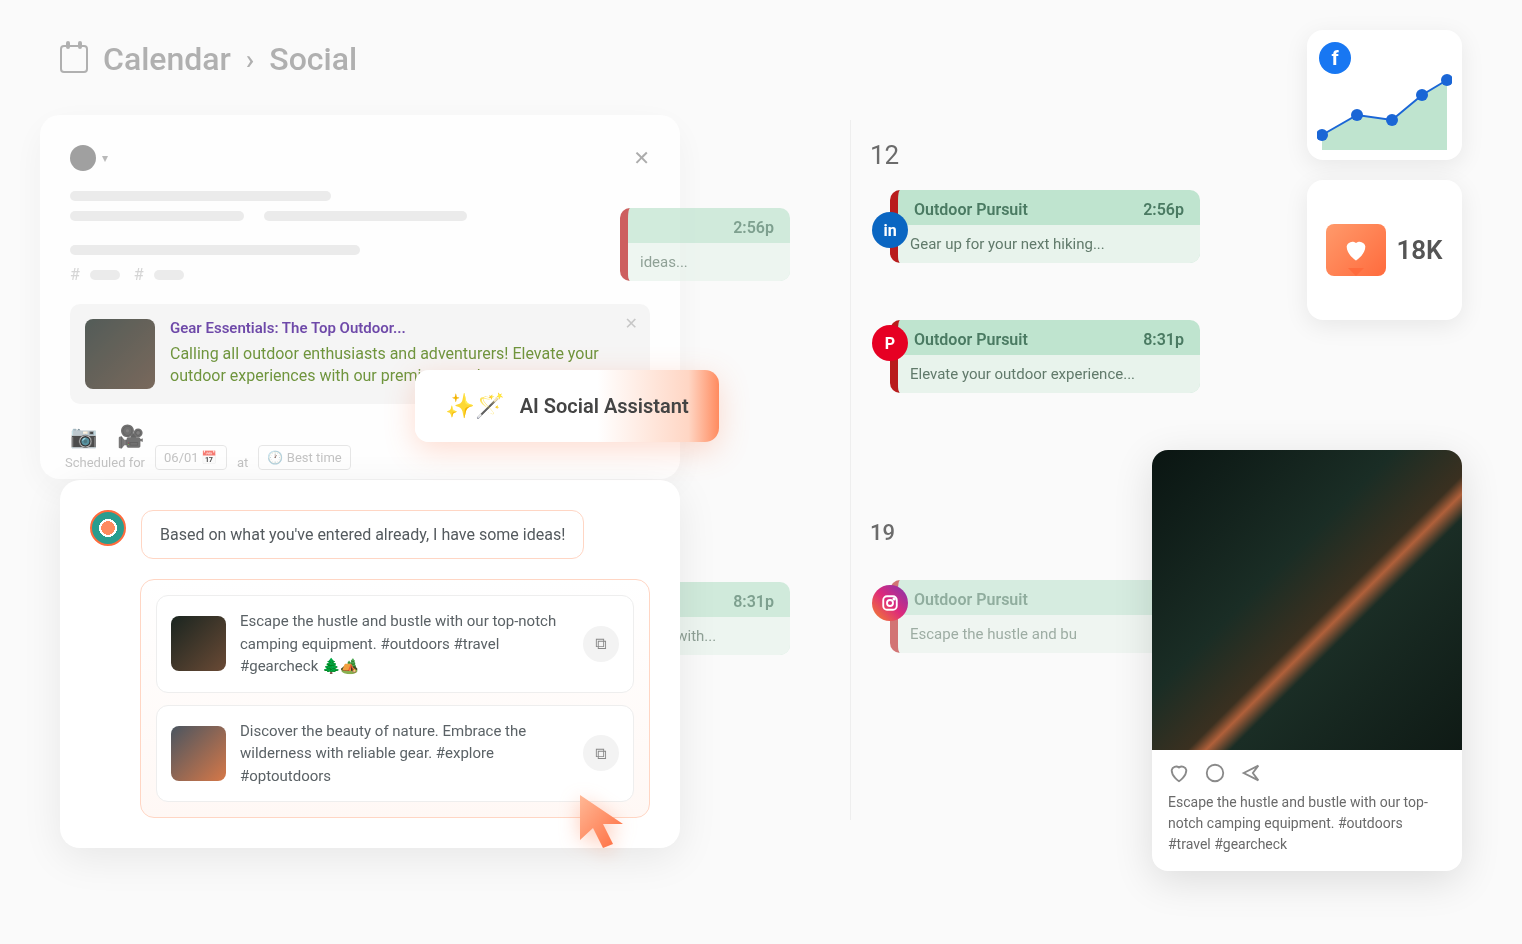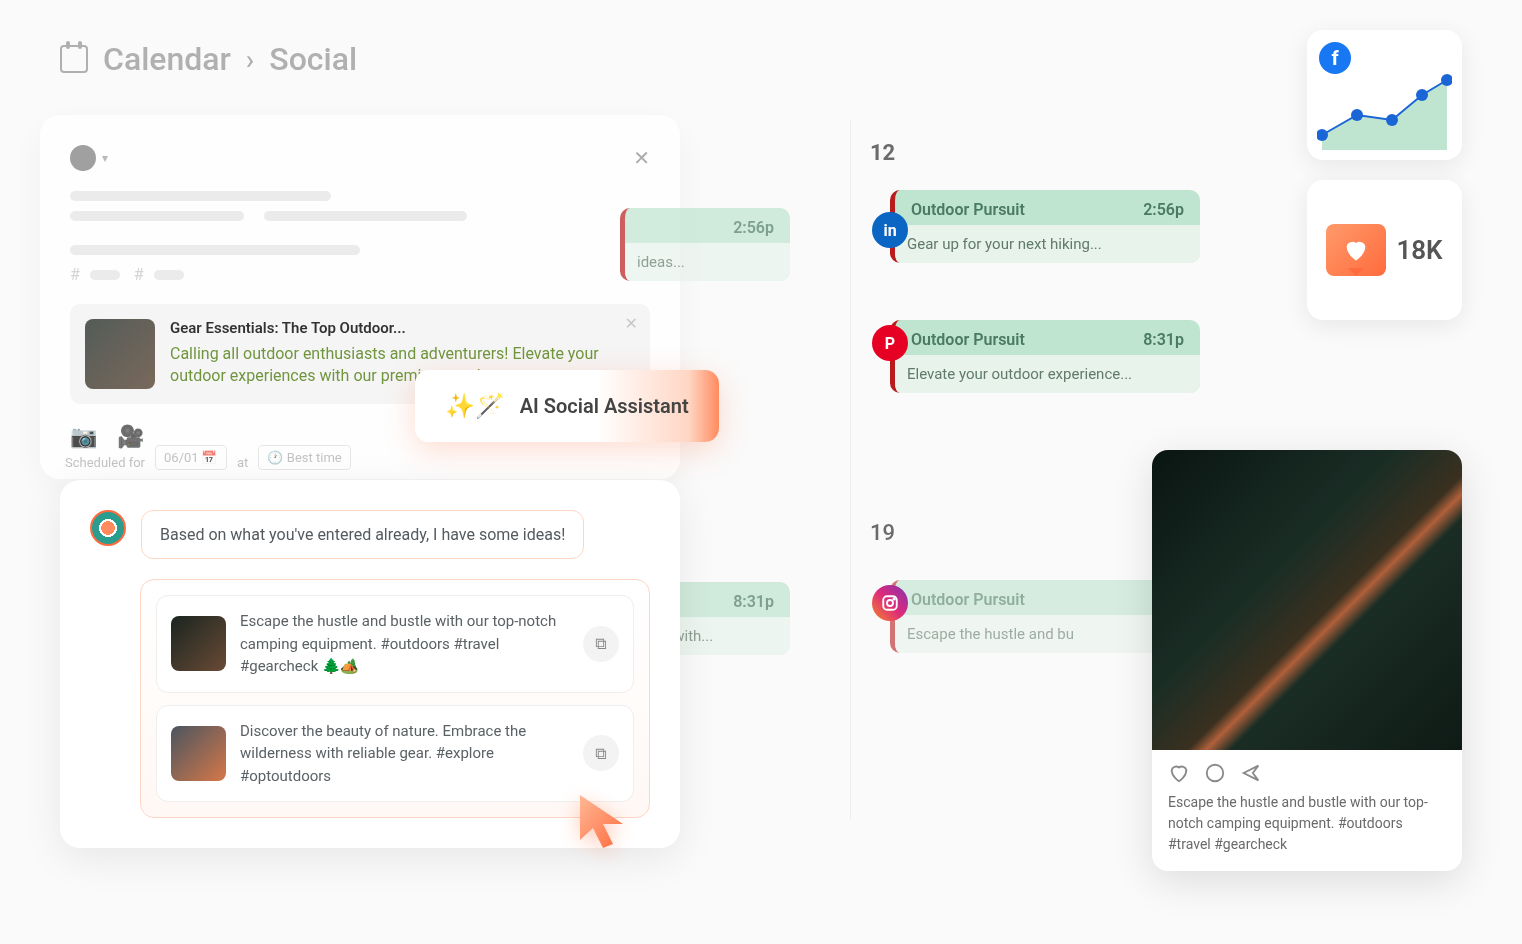--- a/index.html
+++ b/index.html
@@ -12,21 +12,21 @@
 .compose{position:absolute;top:115px;left:40px;width:640px;background:#fff;border-radius:20px;box-shadow:0 10px 40px rgba(0,0,0,0.05);padding:30px;opacity:0.8}
 .compose-head{display:flex;justify-content:space-between;align-items:center;margin-bottom:20px}
 .globe{width:26px;height:26px;border-radius:50%;background:#8a8a8a;position:relative}
 .close-x{font-size:20px;color:#999;cursor:pointer}
 .skel{height:10px;background:#e8e8e8;border-radius:5px;margin-bottom:10px}
 .s1{width:45%}.s2{width:30%;display:inline-block}.s3{width:35%;display:inline-block;margin-left:20px}
 .s4{width:50%}.stag{display:inline-block;width:30px;height:10px;background:#e8e8e8;border-radius:5px;margin-left:10px}
 .attach-card{background:#f5f5f5;border-radius:10px;padding:15px;display:flex;gap:15px;margin-top:20px;position:relative}
 .attach-x{position:absolute;top:10px;right:12px;color:#bbb;font-size:16px}
 .thumb{width:70px;height:70px;border-radius:8px;background:linear-gradient(135deg,#2a3530,#5a4535);flex-shrink:0}
-.attach-title{color:#000000;font-size:15px;font-weight:600;margin-bottom:6px}
+.attach-title{color:#4c1d95;font-size:15px;font-weight:600;margin-bottom:6px}
 .attach-desc{color:#4d7c0f;font-size:16px;line-height:1.4}
 .toolbar{display:flex;gap:20px;margin-top:20px;color:#bbb;font-size:22px}
 .ai-btn{position:absolute;top:370px;left:415px;background:linear-gradient(90deg,#fff 0%,#fff 60%,#ffd6c4 90%,#ff8b5f 100%);border-radius:14px;padding:22px 30px;display:flex;align-items:center;gap:15px;box-shadow:0 8px 30px rgba(255,120,70,0.25);z-index:5}
 .wand{font-size:24px}
 .ai-btn-text{font-size:20px;font-weight:600;color:#444}
 .sched{position:absolute;top:445px;left:65px;display:flex;align-items:flex-end;gap:10px;color:#aaa;font-size:13px;opacity:0.7}
 .sched span.box{border:1px solid #ddd;padding:4px 8px;border-radius:4px}
 .chat{position:absolute;top:480px;left:60px;width:620px;background:#fff;border-radius:20px;box-shadow:0 10px 40px rgba(0,0,0,0.08);padding:30px;z-index:3}
 .chat-row{display:flex;gap:15px;align-items:flex-start}
 .avatar{width:36px;height:36px;border-radius:50%;background:radial-gradient(circle,#ff8b5f 30%,#fff 30%,#fff 40%,#2a9d8f 40%);flex-shrink:0;border:2px solid #ff6b3d}
@@ -34,24 +34,24 @@
 .suggest-wrap{margin-left:50px;margin-top:20px;border:1px solid #ffd6c4;border-radius:14px;padding:15px;background:linear-gradient(180deg,#fff,#fff8f5)}
 .suggest{background:#fff;border:1px solid #eee;border-radius:12px;padding:14px;display:flex;gap:14px;align-items:center;margin-bottom:12px;position:relative}
 .suggest:last-child{margin-bottom:0}
 .sthumb{width:55px;height:55px;border-radius:8px;flex-shrink:0}
 .st1{background:linear-gradient(135deg,#1a2520,#6a4a35)}
 .st2{background:linear-gradient(135deg,#4a5560,#d67848)}
 .stext{color:#5b6266;font-size:15px;line-height:1.5;flex:1}
 .copy-btn{width:36px;height:36px;border-radius:50%;background:#f3f3f3;display:flex;align-items:center;justify-content:center;color:#888;font-size:16px;flex-shrink:0}
 .cursor{position:absolute;top:790px;left:575px;z-index:10}
 .cursor svg{filter:drop-shadow(0 4px 10px rgba(255,120,70,0.4))}
-.day12{position:absolute;top:140px;left:870px;font-size:22px;color:#6b6b6b;font-weight:700}
+.day12{position:absolute;top:140px;left:870px;font-size:26px;color:#6b6b6b;font-weight:400}
 .day19{position:absolute;top:520px;left:870px;font-size:22px;color:#6b6b6b;font-weight:500}
 .col-line{position:absolute;top:120px;left:850px;width:1px;height:700px;background:#eee}
-.evt{position:absolute;background:#bfe4cf;border-radius:10px;overflow:hidden;border-left:5px solid #b91c1c}
+.evt{position:absolute;background:#bfe4cf;border-radius:10px;overflow:hidden;border-left:8px solid #b91c1c}
 .evt-head{display:flex;justify-content:space-between;padding:10px 16px 6px;font-size:16px}
 .evt-title{color:#4a7a62;font-weight:600}
 .evt-time{color:#4a7a62;font-weight:600}
 .evt-body{background:#e8f3ec;padding:10px 12px;color:#617a6b;font-size:15px}
 .badge{position:absolute;width:36px;height:36px;border-radius:50%;display:flex;align-items:center;justify-content:center;color:#fff;font-weight:bold;font-size:16px;z-index:2}
 .b-li{background:#0a66c2}
 .b-pi{background:#e60023}
 .b-ig{background:linear-gradient(45deg,#f58529,#dd2a7b,#8134af)}
 .e1{top:190px;left:890px;width:310px}
 .e2{top:320px;left:890px;width:310px}

